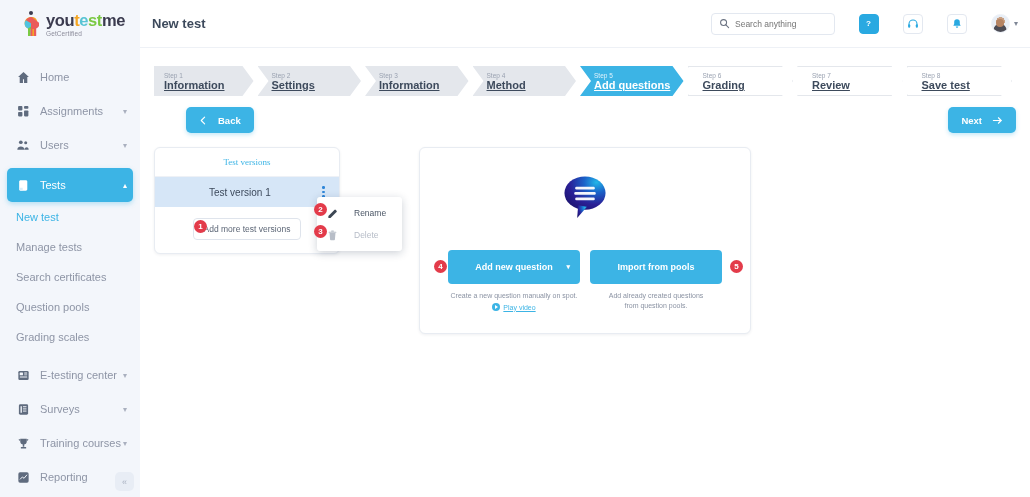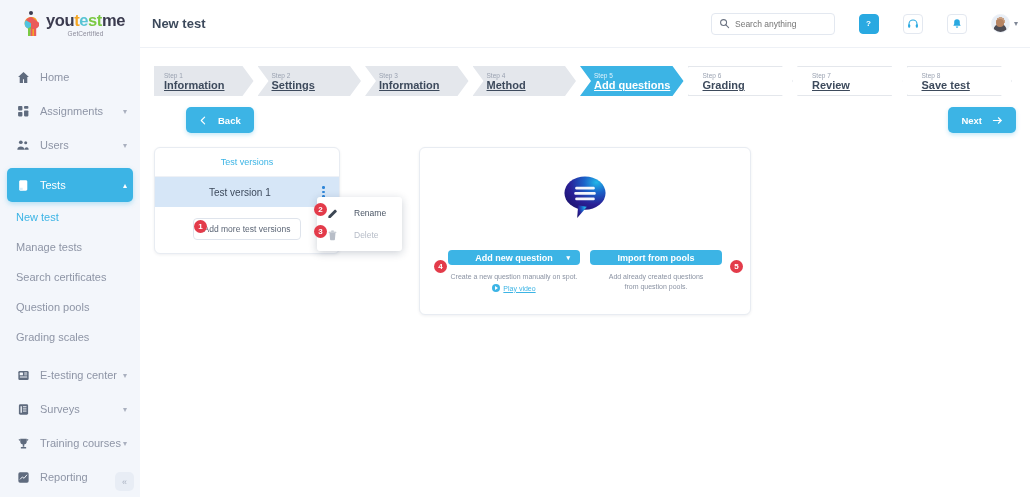--- a/index.html
+++ b/index.html
@@ -26,21 +26,21 @@
   .logo { display: flex; align-items: flex-end; }
   .logo-mark { position: relative; width: 22px; height: 26px; margin-right: 3px; }
   .logo-dot {
     position: absolute; top: 0px; left: 8px;
     width: 4px; height: 4px; border-radius: 50%; background: #3b3b4f;
   }
   .logo-body {
     position: absolute; top: 6px; left: 3px;
     width: 15px; height: 19px;
   }
-  .logo-text-wrap { display: flex; flex-direction: column; align-items: center; }
+  .logo-text-wrap { display: flex; flex-direction: column; align-items: flex-start; }
   .logo-text {
     font-size: 16.5px; font-weight: bold; letter-spacing: -0.4px;
     line-height: 17px;
   }
   .logo-text .c1 { color: #3b3b4f; }
   .logo-text .c2 { color: #f5a623; }
   .logo-text .c3 { color: #58c4d4; }
   .logo-text .c4 { color: #7ac943; }
   .logo-text .c5 { color: #3b3b4f; }
   .logo-sub { font-size: 6.5px; color: #8b8b9a; letter-spacing: 0.1px; margin-top: 1px; }
@@ -189,20 +189,21 @@
     border: 1px solid #e8ecf2;
     border-radius: 6px;
     box-shadow: 0 1px 3px rgba(25,40,70,0.07);
     overflow: hidden;
     align-self: flex-start;
   }
   .versions-head {
     text-align: center; font-size: 9px; color: #3cb4e5;
     padding: 9px 0 9px 0;
     border-bottom: 1px solid #eef1f6;
+    font-family: Liberation Serif, serif;
   }
   .versions-row {
     background: #d6e6f7;
     display: flex; align-items: center;
     height: 30px; padding: 0 10px;
     cursor: pointer;
   }
   .versions-row .vr-label { font-size: 10px; color: #3d4a5c; flex: 1; margin-left: 44px; }
   .kebab {
     width: 11px; height: 16px;
@@ -256,21 +257,21 @@
     border-radius: 6px;
     box-shadow: 0 1px 3px rgba(25,40,70,0.07);
     padding: 26px 14px 22px 14px;
     display: flex; flex-direction: column; align-items: center;
     position: relative;
   }
   .bubble { width: 50px; height: 46px; margin-bottom: 30px; }
   .qbtn-row { display: flex; gap: 10px; position: relative; }
   .qbtn-col { width: 132px; display: flex; flex-direction: column; align-items: center; }
   .qbtn {
-    width: 132px; height: 15px;
+    width: 132px; height: 34px;
     background: #3cb4e5; color: #fff;
     border: none; border-radius: 4px;
     font-size: 9px; font-weight: bold;
     display: flex; align-items: center; justify-content: center;
     cursor: pointer; position: relative;
     font-family: "Liberation Sans", sans-serif;
   }
   .qbtn .dd-caret {
     position: absolute; right: 10px; font-size: 7px;
   }

